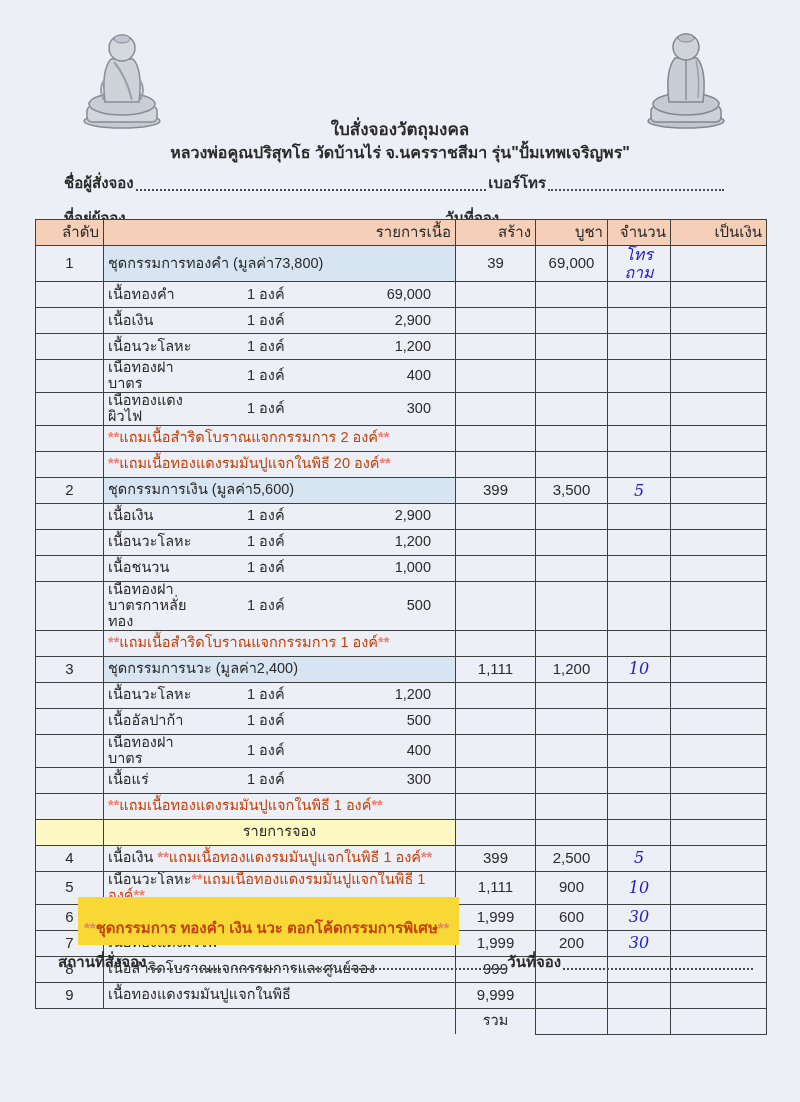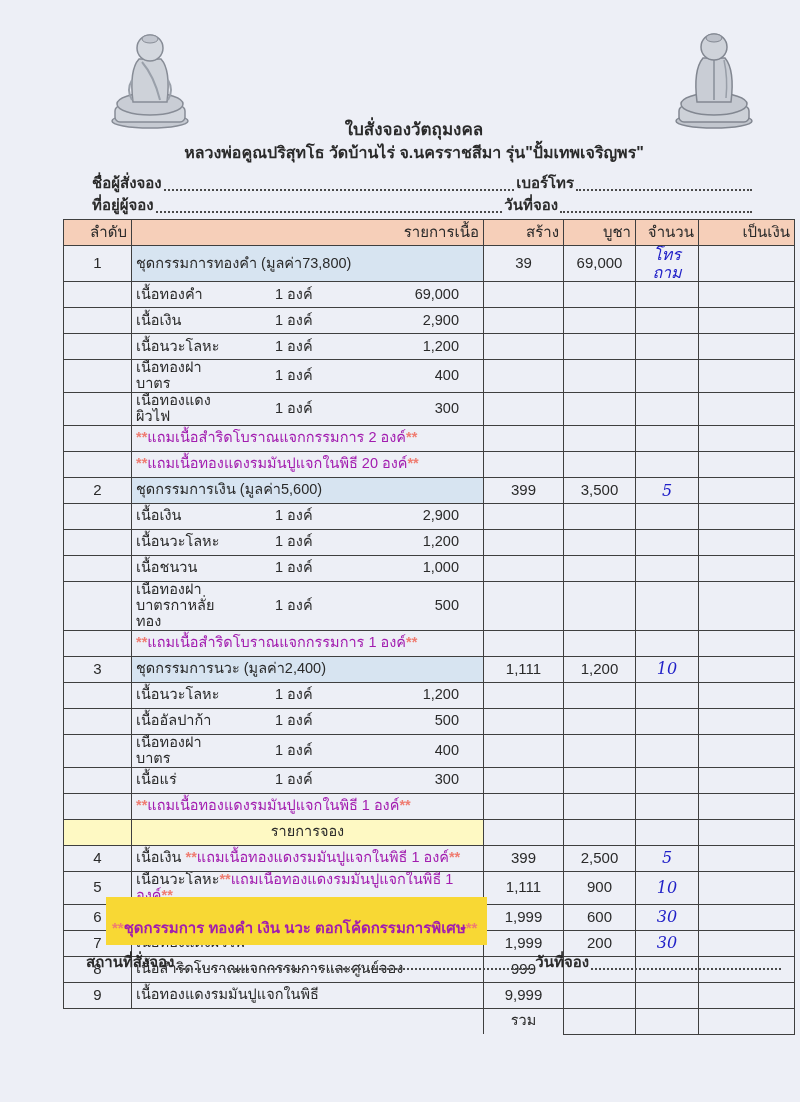--- a/index.html
+++ b/index.html
@@ -4,57 +4,57 @@
 <style>
   html,body{margin:0;padding:0;}
   body{
     width:800px;height:1102px;
     background:#edeff6;
     font-family:"Liberation Sans",sans-serif;
     color:#2a2a2a;
     position:relative;
     overflow:hidden;
   }
-  .page{position:absolute;inset:0;margin-left:28px;}
+  .page{position:absolute;inset:0;}
 
   
   .amulet{position:absolute;top:16px;width:100px;height:115px;display:flex;align-items:center;justify-content:center;}
   .amulet.left{left:72px;}
   .amulet.right{left:636px;}
 
   
   .titles{position:absolute;top:120px;left:0;right:0;text-align:center;line-height:1.2;}
   .title1{font-size:17px;font-weight:bold;}
   .title2{font-size:16px;font-weight:bold;margin-top:3px;}
 
   
   .formline{position:absolute;display:flex;align-items:flex-end;font-weight:bold;font-size:15px;white-space:nowrap;}
   #line1{top:171px;left:64px;width:662px;}
-  #line2{top:193px;left:64px;width:662px;}
+  #line2{top:206px;left:64px;width:662px;gap:31px;}
   #line3{top:950px;left:58px;width:697px;}
   .dots{flex:1;border-bottom:2px dotted #4a4a4a;margin:0 2px 4px 2px;height:2px;}
   .dots.fixed{flex:none;}
 
   
   .tablewrap{position:absolute;top:219px;left:35px;}
   table{border-collapse:collapse;table-layout:fixed;width:731px;}
   col.c-no{width:68px;} col.c-name{width:352px;} col.c-srang{width:80px;}
   col.c-bucha{width:72px;} col.c-qty{width:63px;} col.c-amt{width:96px;}
   td,th{border:1.5px solid #3f3f3f;height:25px;padding:0 4px;font-size:14.5px;font-weight:normal;vertical-align:middle;line-height:1.1;overflow:hidden;}
   thead th{background:#f6cfb9;text-align:right;font-size:15px;}
   .c{text-align:center;}
   .num{font-size:15px;}
   .item-name{background:#d7e4f1;}
   .section-cell{background:#fef9c3;}
   .sub-flex{display:flex;align-items:center;gap:48px;}
   .sub-name{flex:1;}
   .sub-unit{width:66px;}
   .sub-price{width:70px;text-align:right;margin-right:20px;}
   .star{color:#ef7d72;font-weight:bold;}
-  .note-text{color:#a21caf;}
+  .note-text{color:#c2410c;}
   .hand{color:#2121c8;font-style:italic;font-weight:normal;font-family:"DejaVu Serif",serif;font-size:16px;}
   .sum-spacer{border:none;background:transparent;}
   .sum-label{border:none;border-left:1.5px solid #3f3f3f;}
 
   
   .highlight{position:absolute;top:897px;left:78px;background:#f8d834;padding:19px 10px 5px 6px;font-weight:bold;font-size:15px;color:#c8322a;white-space:nowrap;}
 </style>
 </head>
 <body>
 

